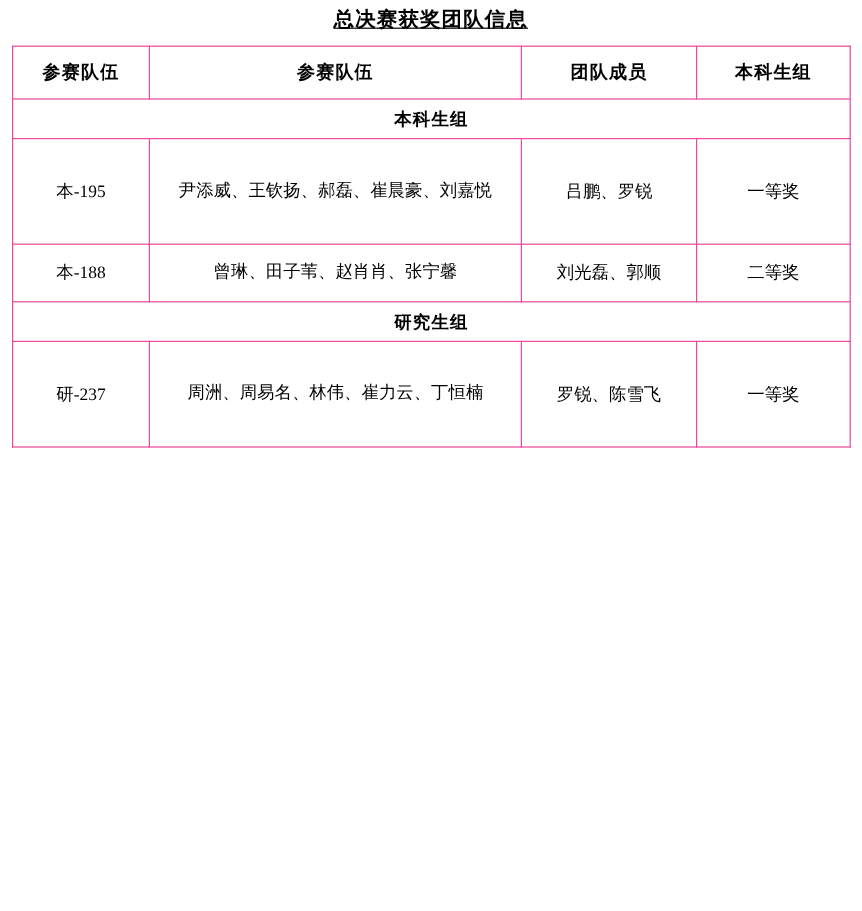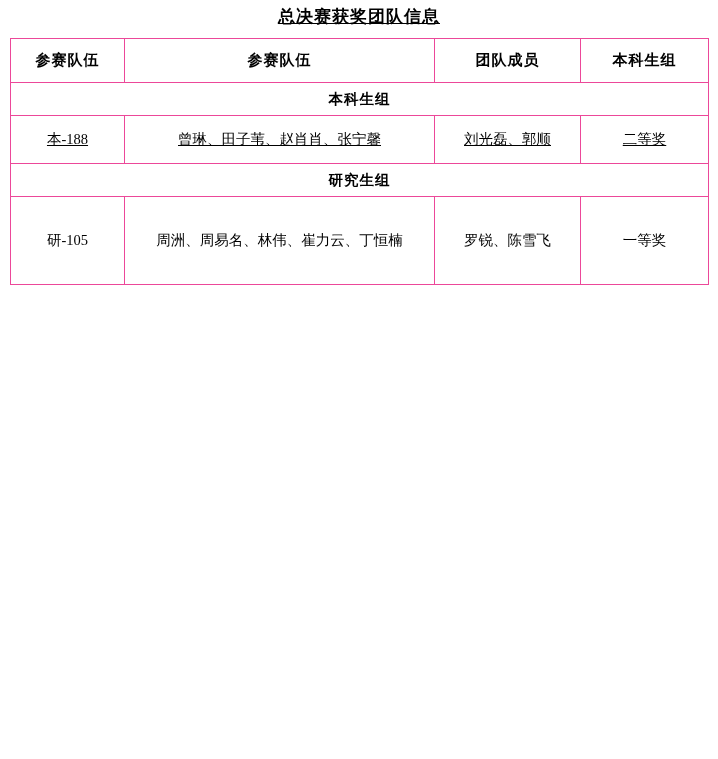--- a/index.html
+++ b/index.html
@@ -62,21 +62,21 @@
   .members-cell {
     line-height: 1.85;
     padding-left: 12px;
     padding-right: 12px;
   }
   .col-team   { width: 114px; }
   .col-member { width: 310px; }
   .col-teacher{ width: 146px; }
   .col-level  { width: 128px; }
   .row-tall td { height: 88px; }
-  .row-short td { height: 48px; text-decoration: underline; }
+  .row-short td { height: 48px; }
 </style>
 </head>
 <body>
 
 <div class="page">
   <div class="doc-title">总决赛获奖团队信息</div>
 
   <table class="award-table">
     <colgroup>
       <col class="col-team">
@@ -91,36 +91,42 @@
         <th>团队成员</th>
         <th>本科生组</th>
       </tr>
     </thead>
     <tbody>
 
       <tr class="group-row">
         <td colspan="4">本科生组</td>
       </tr>
 
+      <tr class="row-tall">
+        <td>本-195</td>
+        <td class="members-cell">尹添威、王钦扬、郝磊、崔晨豪、刘嘉悦</td>
+        <td>吕鹏、罗锐</td>
+        <td>一等奖</td>
+      </tr>
 
 
       <tr class="row-short">
         <td>本-188</td>
         <td class="members-cell">曾琳、田子苇、赵肖肖、张宁馨</td>
         <td>刘光磊、郭顺</td>
         <td>二等奖</td>
       </tr>
 
 
       <tr class="group-row">
         <td colspan="4">研究生组</td>
       </tr>
 
       <tr class="row-tall">
-        <td>研-105</td>
+        <td>研-237</td>
         <td class="members-cell">周洲、周易名、林伟、崔力云、丁恒楠</td>
         <td>罗锐、陈雪飞</td>
         <td>一等奖</td>
       </tr>
 
 
     </tbody>
   </table>
 </div>
 

